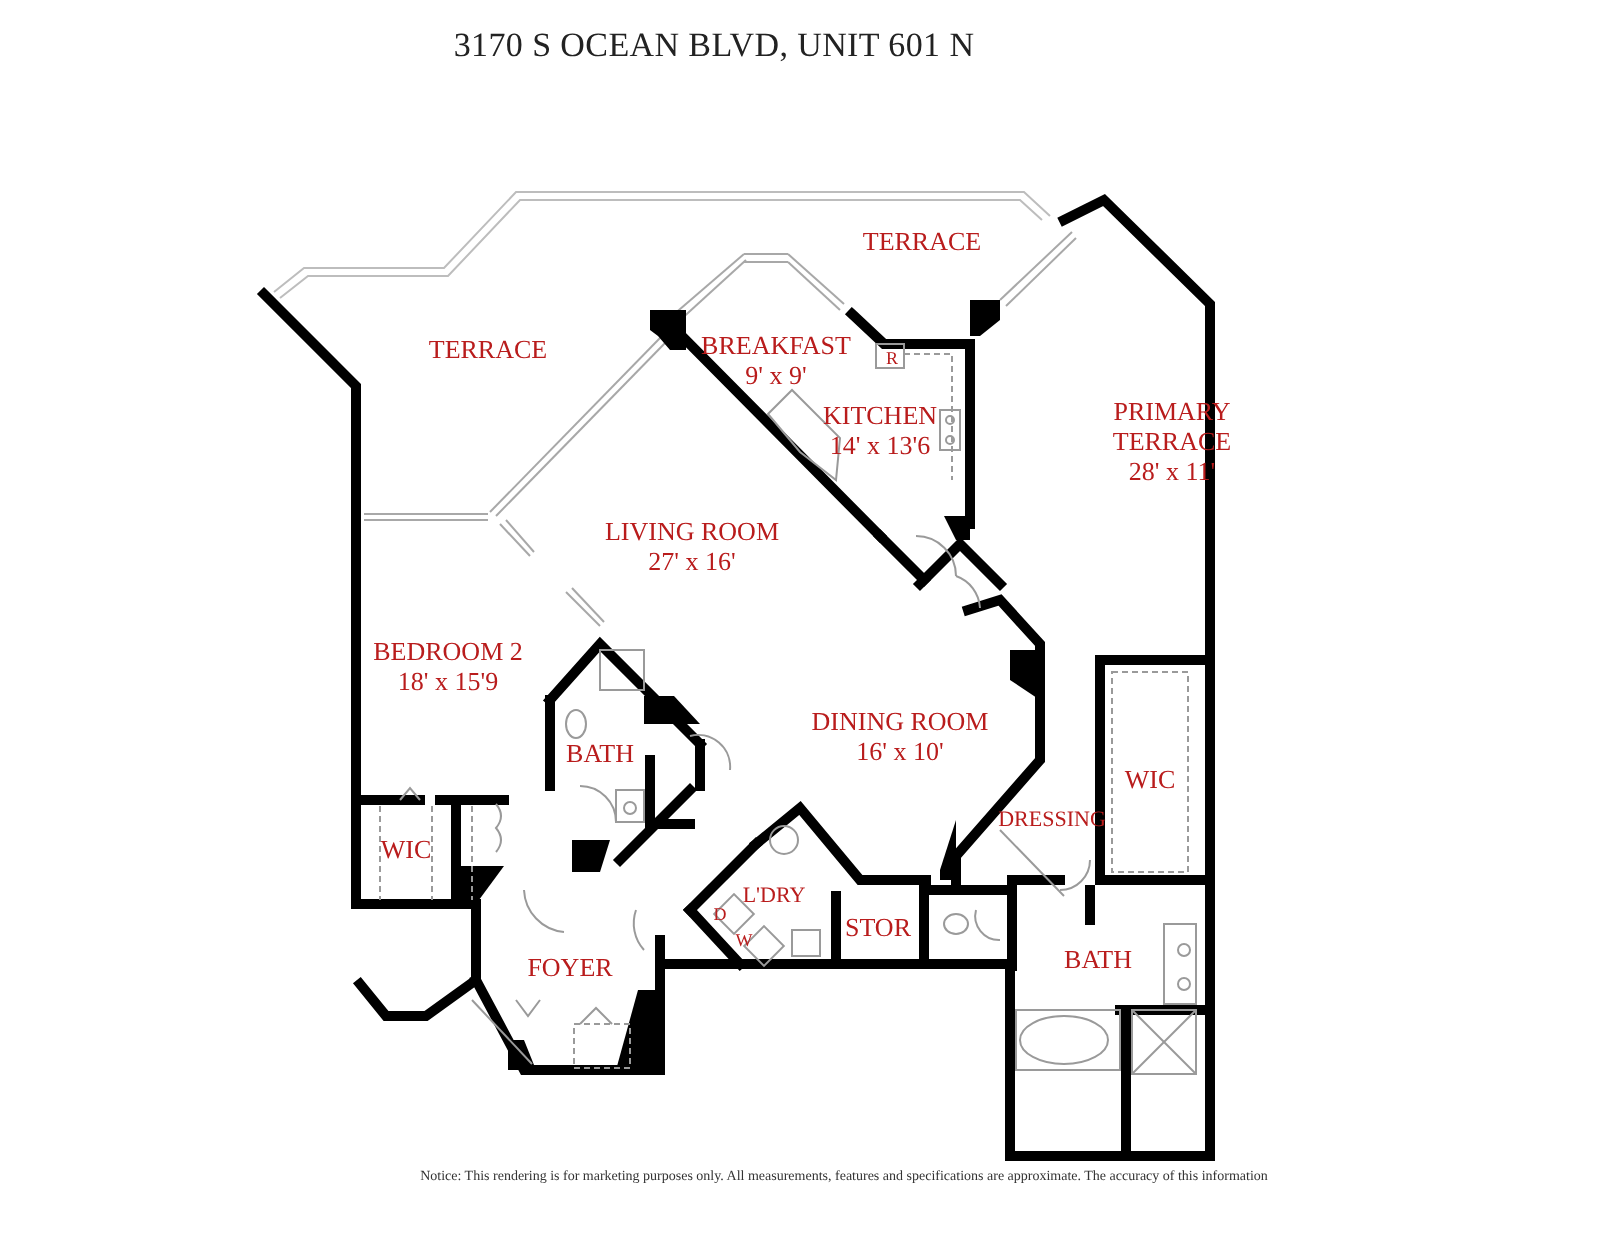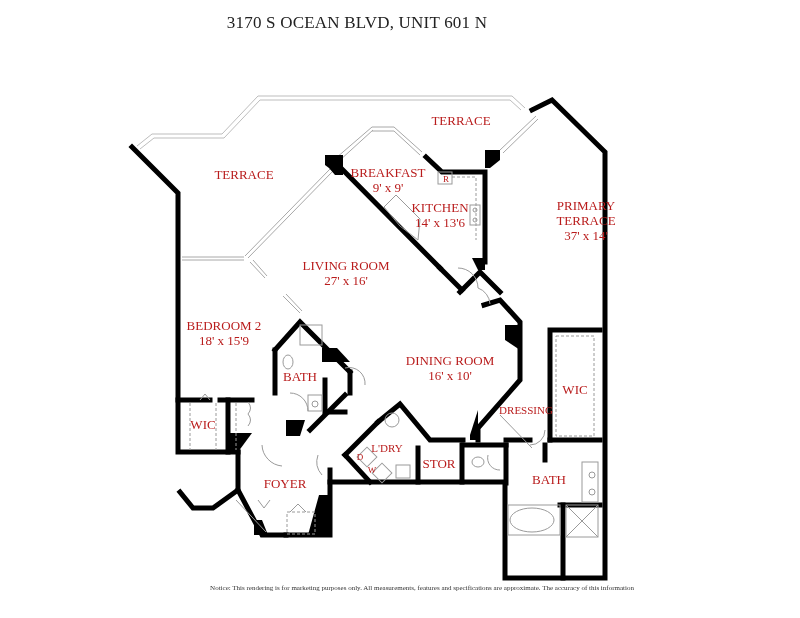--- a/index.html
+++ b/index.html
@@ -173,21 +173,21 @@
 <div class="room-label tiny" style="left:446px; top:174px;">
   <span>R</span>
 </div>
 <div class="room-label" style="left:440px; top:200px;">
   <span>KITCHEN</span>
   <span class="dim">14' x 13'6</span>
 </div>
 <div class="room-label" style="left:546px; top:198px;margin-left:40px;">
   <span class="dim">PRIMARY</span>
   <span class="dim">TERRACE</span>
-  <span class="dim">37' x 14'</span>
+  <span class="dim">28' x 11'</span>
 </div>
 <div class="room-label" style="left:346px; top:258px;">
   <span>LIVING ROOM</span>
   <span class="dim">27' x 16'</span>
 </div>
 <div class="room-label" style="left:224px; top:318px;">
   <span>BEDROOM 2</span>
   <span class="dim">18' x 15'9</span>
 </div>
 <div class="room-label" style="left:300px; top:369px;">

